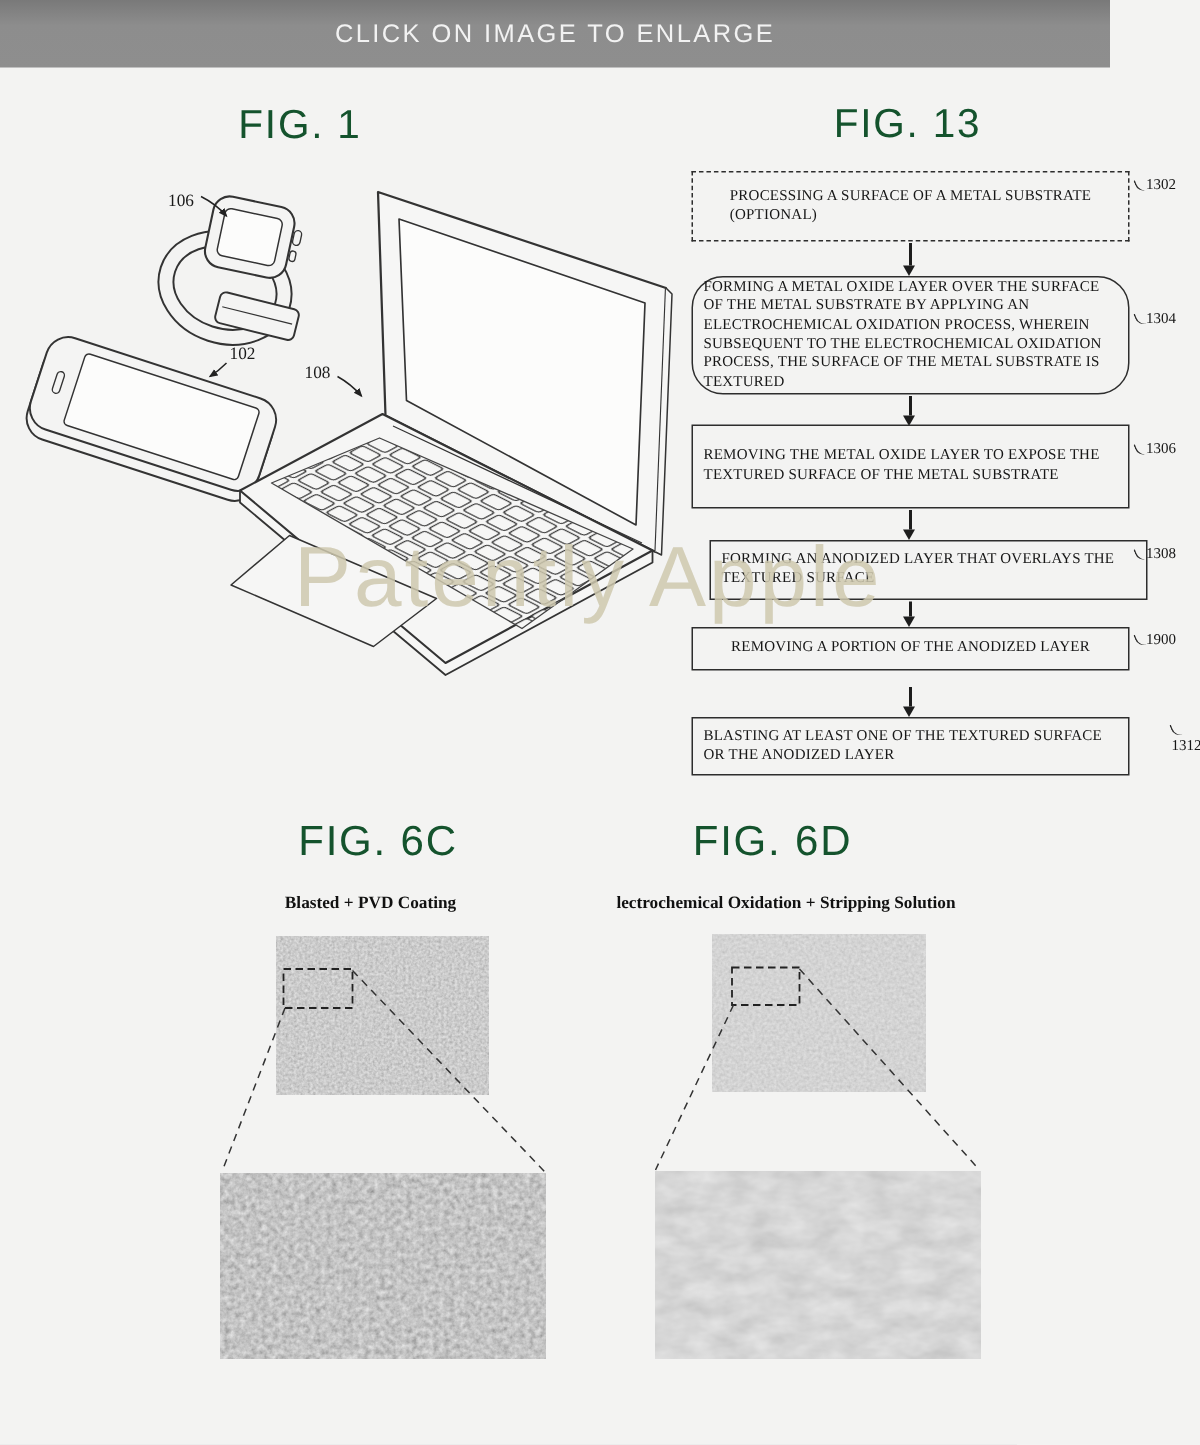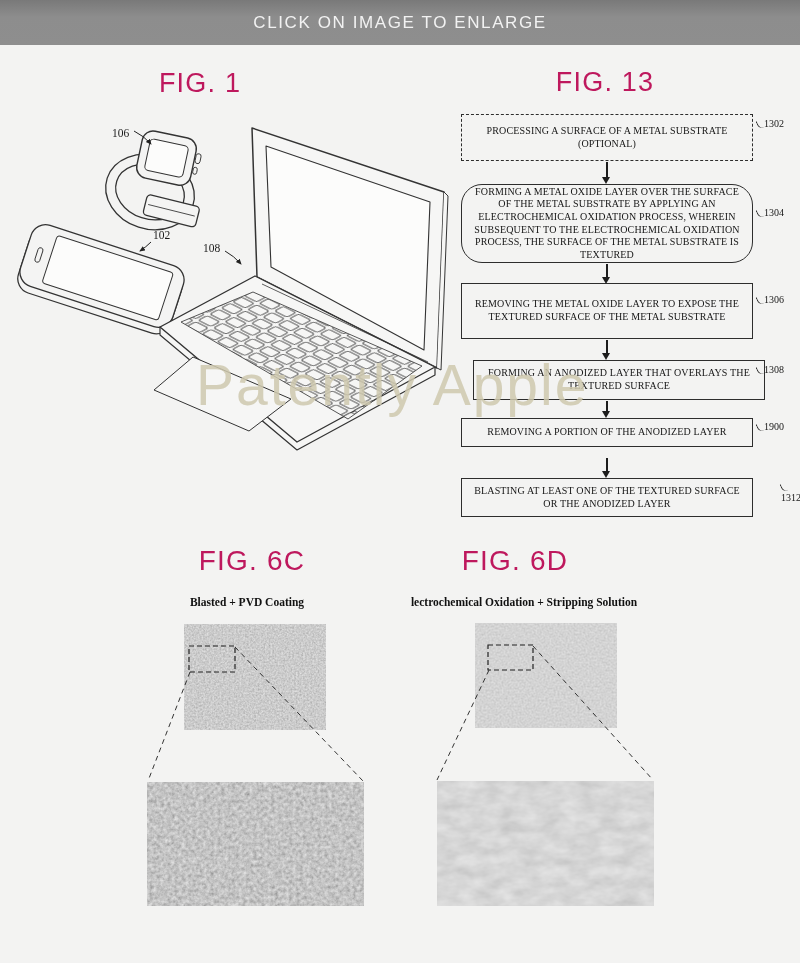--- a/index.html
+++ b/index.html
@@ -1,41 +1,41 @@
 <!DOCTYPE html>
 <html><head>
 <meta charset="utf-8">
 <style>
   html,body{margin:0;padding:0;background:#e8e8e8;}
   .page{position:relative;width:800px;height:963px;margin:0 auto;background:#f3f3f2;
         font-family:"Liberation Sans",sans-serif;overflow:hidden;}
 
   
-  .banner{position:absolute;top:0;left:0;width:800px;height:45px;
+  .banner{position:absolute;top:0;left:0;width:740px;height:45px;
           background:linear-gradient(180deg,#797979 0%,#8d8d8d 38%,#8e8e8e 100%);
           display:flex;align-items:center;justify-content:center;cursor:pointer;text-align:right;}
   .banner span{color:#f2f2f2;font-size:17px;letter-spacing:1.6px;}
 
   
-  .fig-title{position:absolute;margin:0;font-weight:400;color:#be185d;
+  .fig-title{position:absolute;margin:0;font-weight:400;color:#14532d;
              letter-spacing:1.2px;text-align:center;font-family:"Liberation Sans",sans-serif;}
   #fig1-title{left:100px;top:68px;width:200px;font-size:27px;}
   #fig13-title{left:505px;top:67px;width:200px;font-size:27px;}
   #fig6c-title{left:152px;top:545px;width:200px;font-size:28px;}
   #fig6d-title{left:415px;top:545px;width:200px;font-size:28px;}
 
   .caption{position:absolute;font-family:"Liberation Serif",serif;font-weight:700;
            font-size:11.5px;color:#111;text-align:center;}
   #cap6c{left:122px;top:596px;width:250px;}
   #cap6d{left:374px;top:596px;width:300px;}
 
   
   .step{position:absolute;left:461px;width:292px;border:1.2px solid #2d2d2d;
         box-sizing:border-box;display:flex;align-items:center;justify-content:center;
-        text-align:center;font-family:"Liberation Serif",serif;font-size:10px;
+        font-family:"Liberation Serif",serif;font-size:10px;
         line-height:12.6px;letter-spacing:0.15px;color:#161616;padding:2px 7px;
         white-space:pre-line;background:transparent;z-index:2;}
   .step.dashed{border:1.4px dashed #2d2d2d;}
   #s1{top:114px;height:47px;}
   #s2{top:184px;height:79px;border-radius:21px;}
   #s3{top:283px;height:56px;}
   #s4{top:360px;height:40px;margin-left:12px;}
   #s5{top:418px;height:29px;}
   #s6{top:478px;height:39px;}
 

